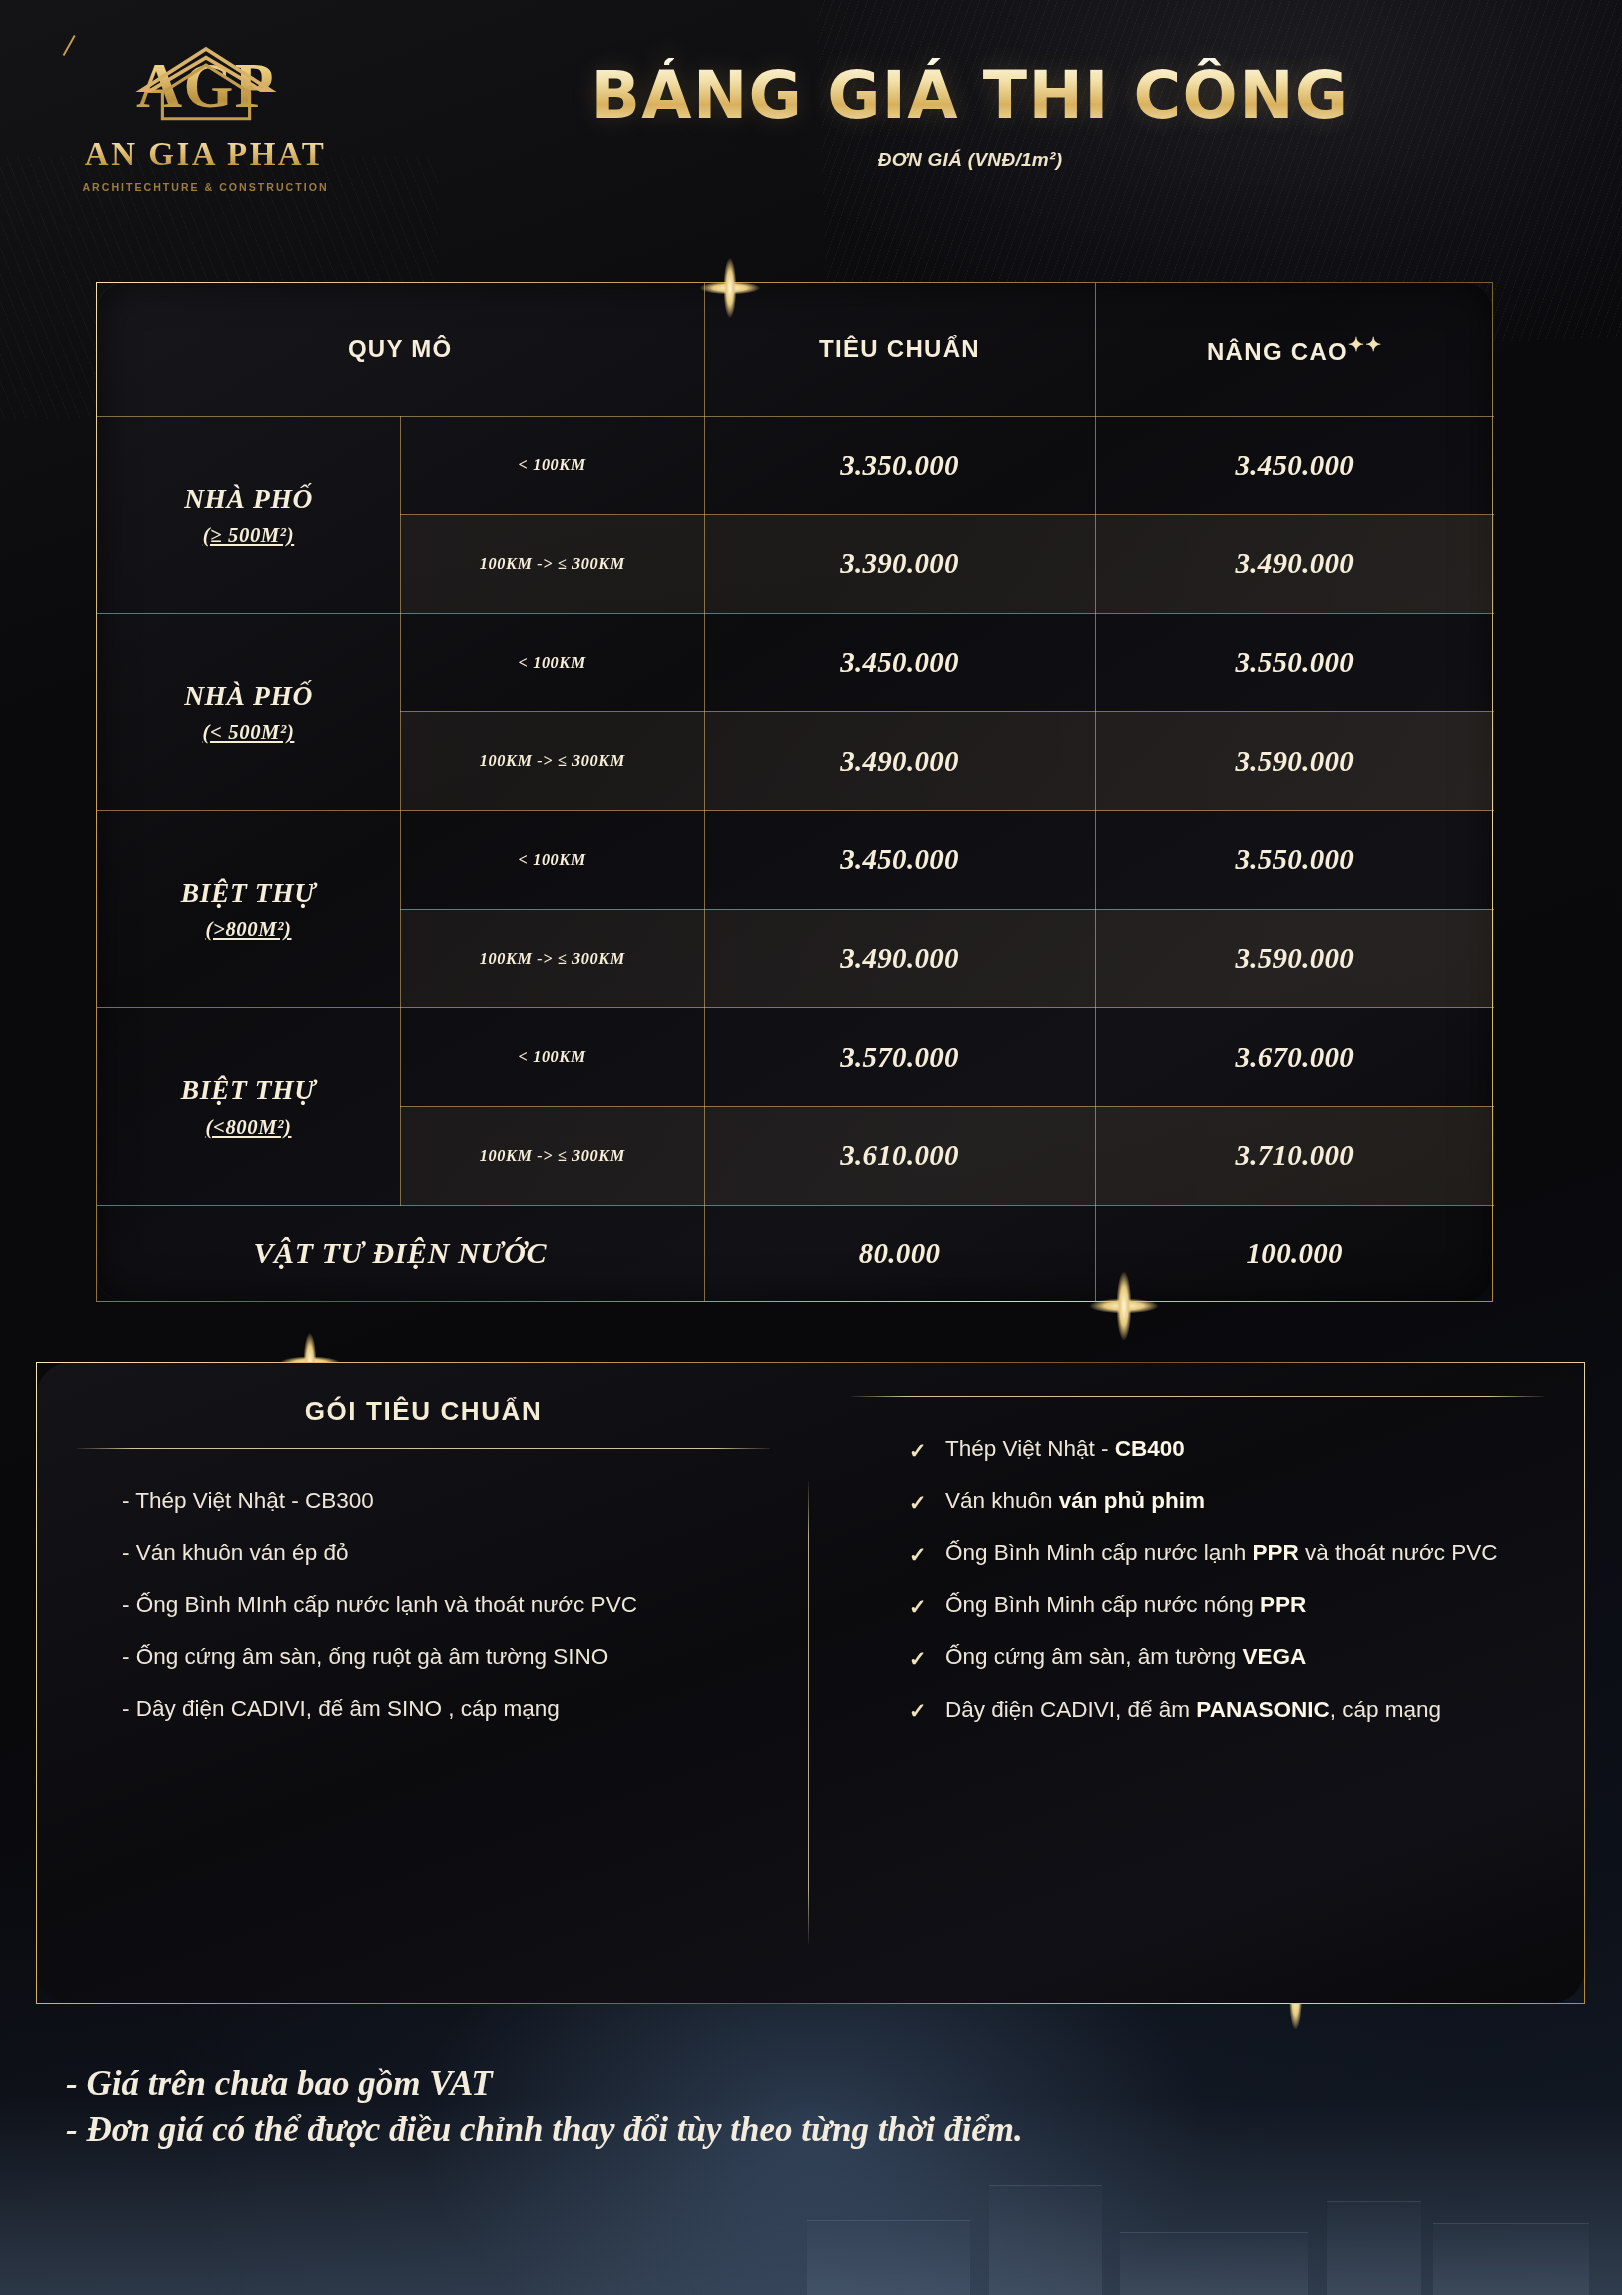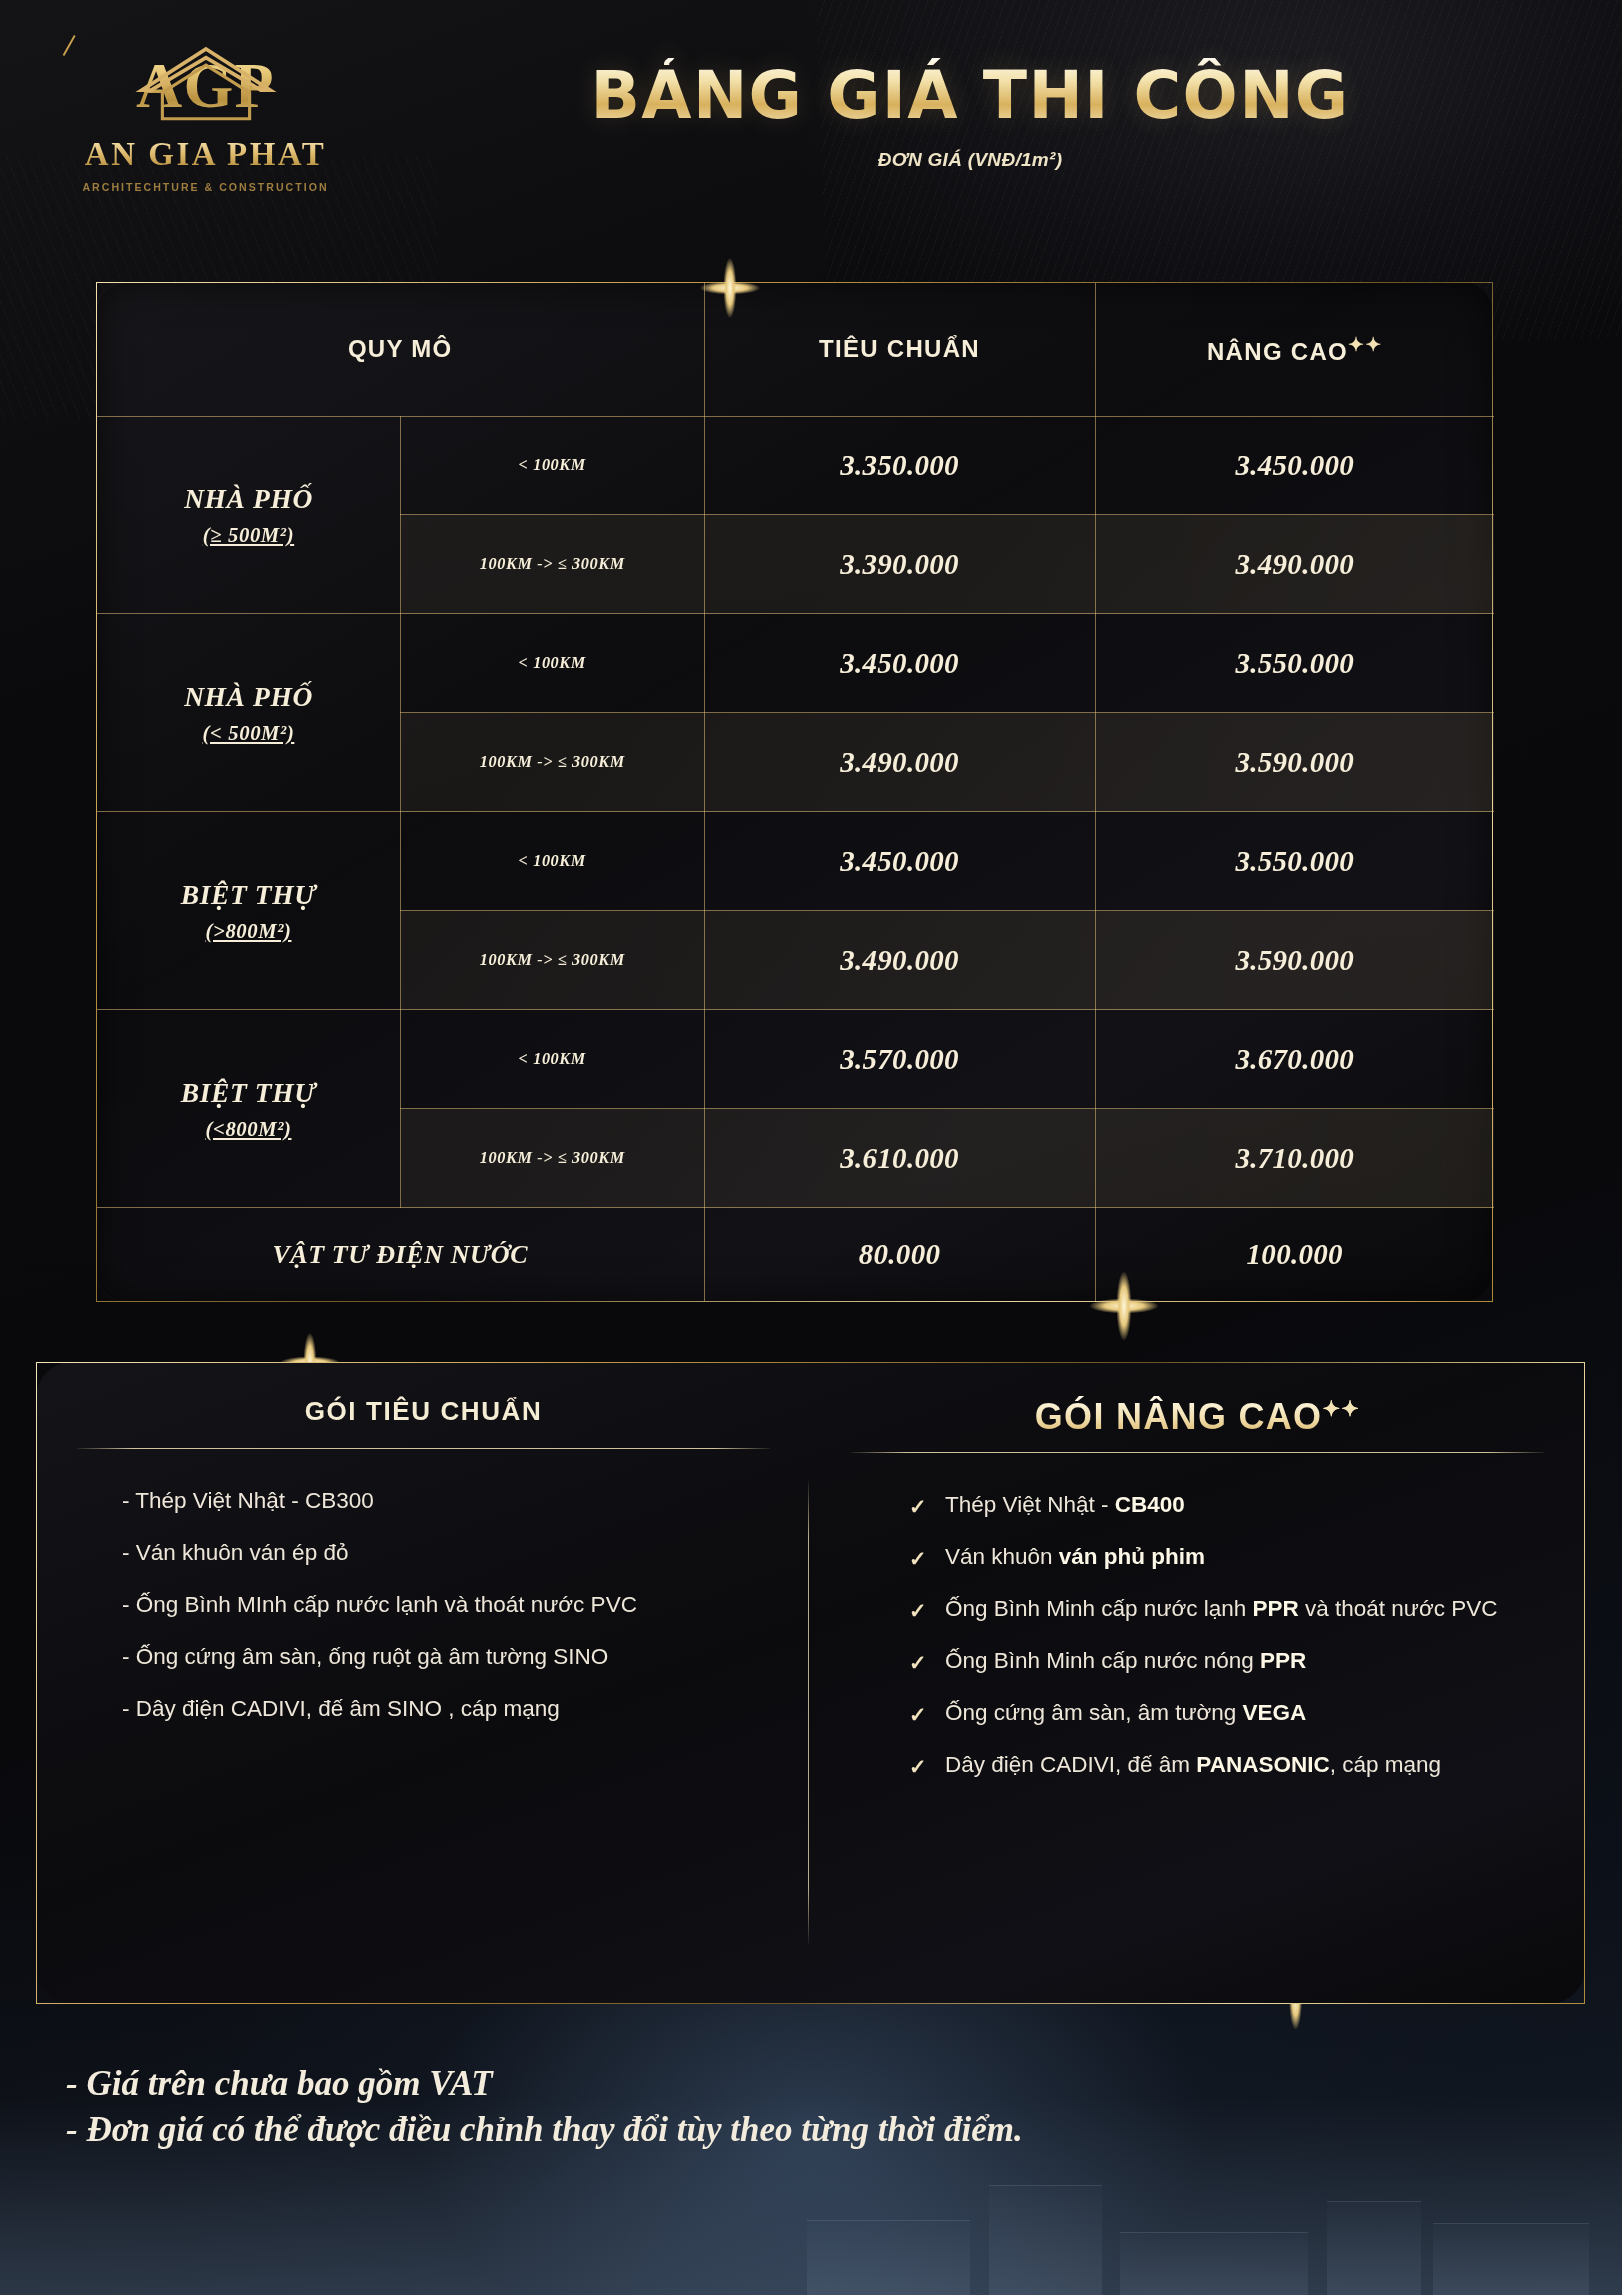--- a/index.html
+++ b/index.html
@@ -164,21 +164,21 @@
     font-family: "Liberation Serif", serif;
     font-style: italic;
     font-size: 29px;
     font-weight: 700;
     letter-spacing: 0.3px;
     color: #f9f3e0;
   }
   .row-alt { background: linear-gradient(90deg, rgba(255,226,160,0.045), rgba(255,226,160,0.085)); }
   .last-label {
     font-family: "Liberation Serif", serif;
-    font-style: italic; font-size: 26px; font-weight: 700; letter-spacing: 0.6px;
+    font-style: italic; font-size: 30px; font-weight: 700; letter-spacing: 0.6px;
   }
 
   
   .diamond {
     position: absolute;
     pointer-events: none;
   }
   .diamond::before, .diamond::after {
     content: ""; position: absolute; left: 50%; top: 50%;
     background: radial-gradient(ellipse at center, #fff6d8 0%, #e7c97e 40%, rgba(231,201,126,0) 72%);
@@ -383,23 +383,20 @@
         <ul class="feat dash">
           <li>- Thép Việt Nhật - CB300</li>
           <li>- Ván khuôn ván ép đỏ</li>
           <li>- Ống Bình MInh cấp nước lạnh và thoát nước PVC</li>
           <li>- Ống cứng âm sàn, ống ruột gà âm tường SINO</li>
           <li>- Dây điện CADIVI, đế âm SINO , cáp mạng</li>
         </ul>
       </div>
 
       <div class="pkg-col right">
-        <div class="pkg-title-adv">
-          <span>GÓI NÂNG CAO</span><span class="star">✦✦</span>
-        </div>
         <div class="rule"></div>
         <ul class="feat check">
           <li>
             <span class="tick">✓</span>
             <span>Thép Việt Nhật - </span><b>CB400</b><span></span>
           </li>
           <li>
             <span class="tick">✓</span>
             <span>Ván khuôn </span><b>ván phủ phim</b><span></span>
           </li>

